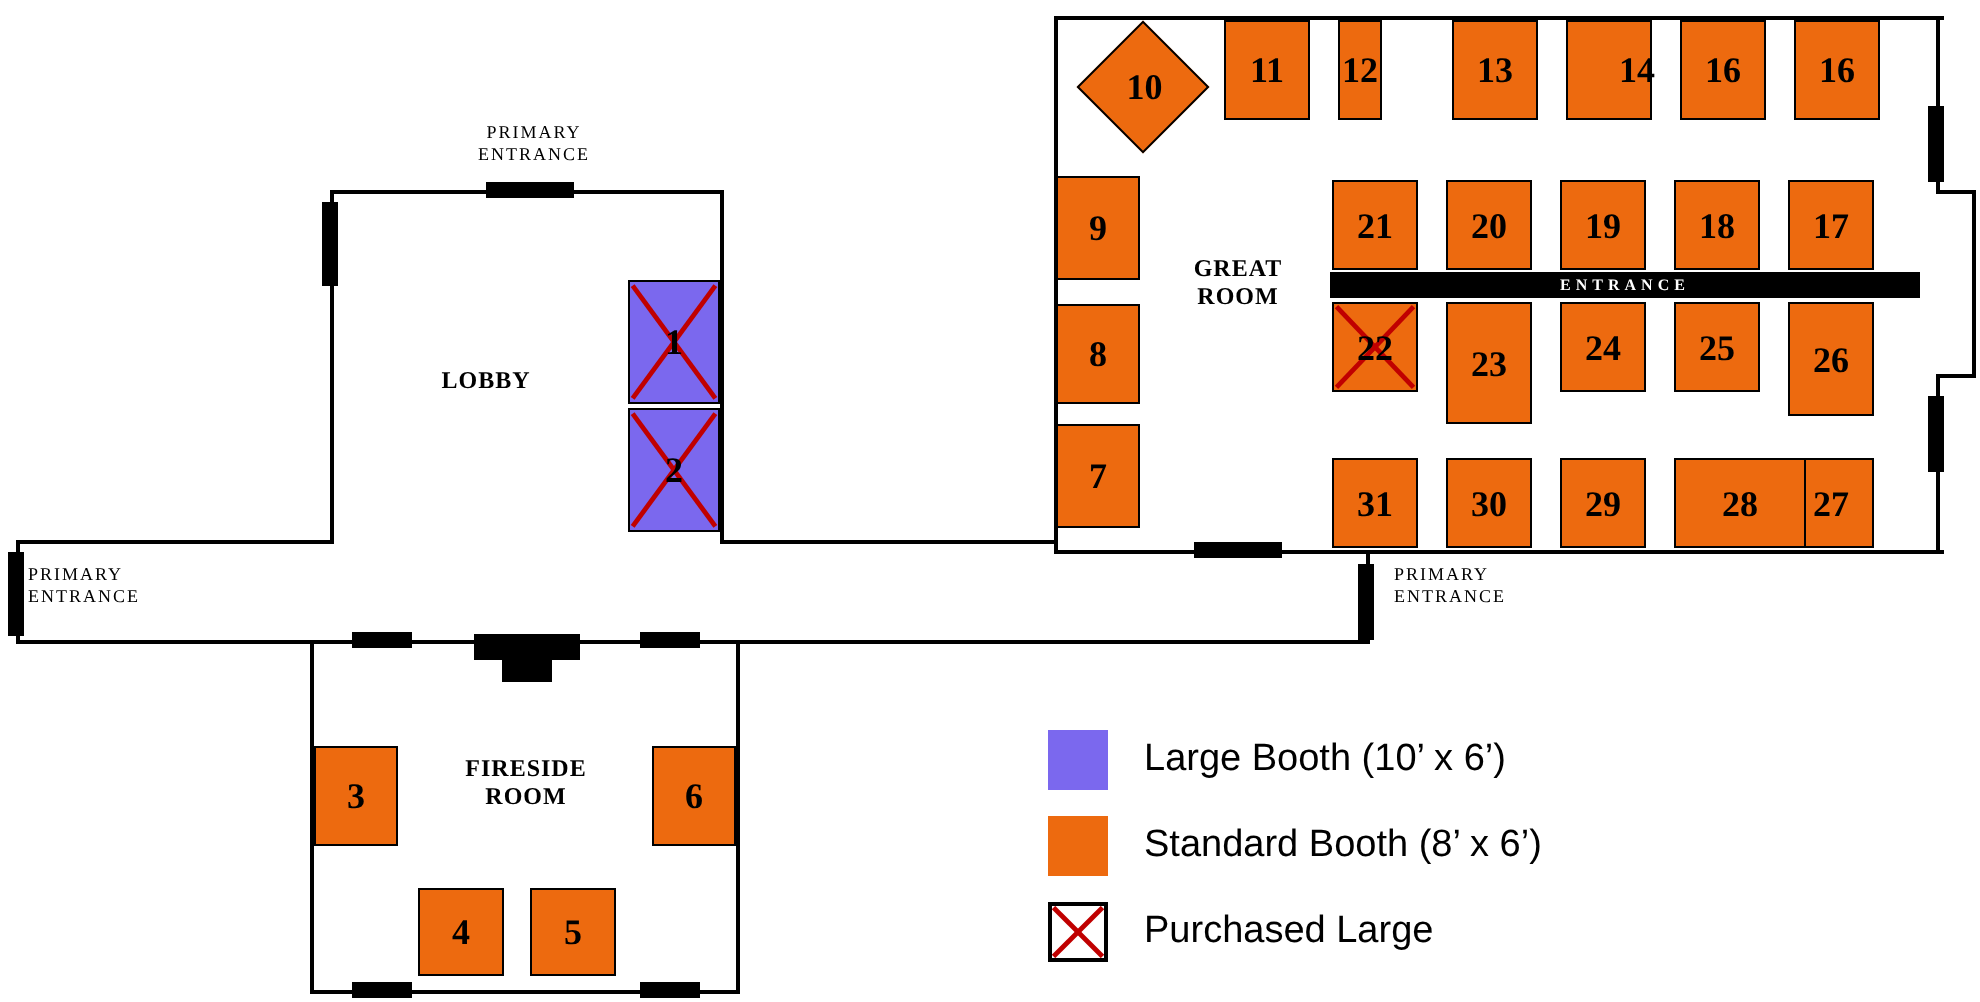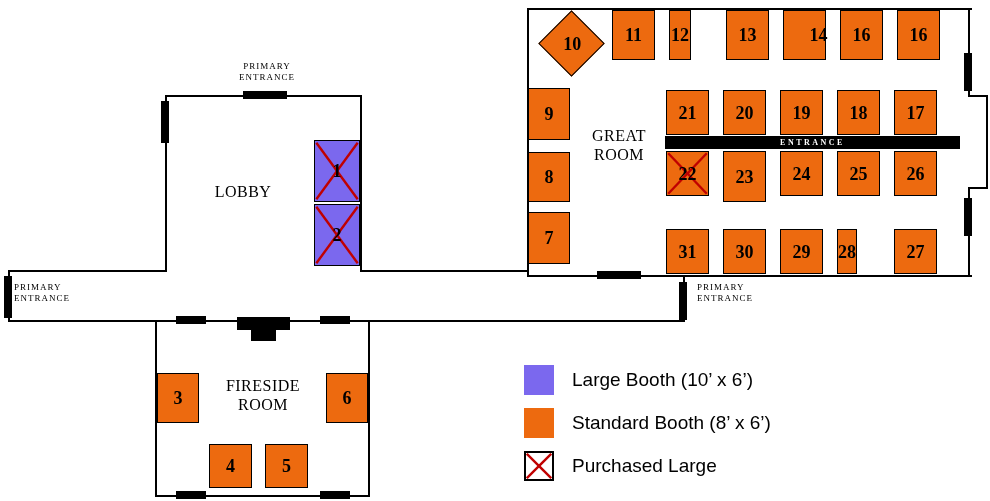--- a/index.html
+++ b/index.html
@@ -1,21 +1,21 @@
 <!DOCTYPE html>
 <html style="--c-standard: #ED6A0F; --c-large: #7B68EE; --c-x: #C00000;"><head>
 <meta charset="utf-8">
 <style>
   *{margin:0;padding:0;box-sizing:border-box}
   html,body{background:#fff}
   body{width:990px;height:501px;position:relative;font-family:"Liberation Serif",serif;color:#000;overflow:hidden}
   #plan{position:absolute;left:0;top:0;width:990px;height:501px;background:#fff}
   .wall{position:absolute;background:#000}
   .door{position:absolute;background:#000}
-  .room-label{position:absolute;text-align:center;font-weight:normal;font-size:16px;letter-spacing:.5px;line-height:1.18}
+  .room-label{position:absolute;text-align:center;font-weight:bold;font-size:12px;letter-spacing:.5px;line-height:1.18}
   .room-label span{display:block}
   .entrance-label{position:absolute;font-weight:normal;font-size:9px;letter-spacing:1px;line-height:1.25}
   .entrance-label.centered{text-align:center}
   .entrance-label span{display:block}
   .partition-bar{position:absolute;background:#000;color:#fff;display:flex;align-items:center;justify-content:center;
     font-size:8px;font-weight:bold;letter-spacing:2.5px}
   .booth{position:absolute;border:1px solid #000;display:flex;align-items:center;justify-content:center}
   .booth.standard{background:var(--c-standard)}
   .booth.large{background:var(--c-large)}
   .booth-num{font-weight:bold;font-size:18px;line-height:1;position:relative;z-index:2}
@@ -172,36 +172,36 @@
       <div class="booth standard" style="left: 666px; top: 90px; width: 43px; height: 45px;">
         <span class="booth-num">21</span>
       </div>
       <div class="booth standard" style="left: 666px; top: 151px; width: 43px; height: 45px;">
         <svg class="xmark" viewBox="0 0 100 100" preserveAspectRatio="none">
           <line x1="3" y1="3" x2="97" y2="97"></line>
           <line x1="97" y1="3" x2="3" y2="97"></line>
         </svg>
         <span class="booth-num">22</span>
       </div>
-      <div class="booth standard" style="left: 723px; top: 151px; width: 43px; height: 51px;">
+      <div class="booth standard" style="left: 723px; top: 151px; width: 43px; height: 61px;">
         <span class="booth-num">23</span>
       </div>
       <div class="booth standard" style="left: 780px; top: 151px; width: 43px; height: 45px;">
         <span class="booth-num">24</span>
       </div>
       <div class="booth standard" style="left: 837px; top: 151px; width: 43px; height: 45px;">
         <span class="booth-num">25</span>
       </div>
-      <div class="booth standard" style="left: 894px; top: 151px; width: 43px; height: 45px;">
+      <div class="booth standard" style="left: 894px; top: 151px; width: 43px; height: 57px;">
         <span class="booth-num">26</span>
       </div>
       <div class="booth standard" style="left: 894px; top: 229px; width: 43px; height: 45px;">
         <span class="booth-num">27</span>
       </div>
-      <div class="booth standard" style="left: 837px; top: 229px; width: 20px; height: 45px;">
+      <div class="booth standard" style="left: 837px; top: 229px; width: 66px; height: 45px;">
         <span class="booth-num">28</span>
       </div>
       <div class="booth standard" style="left: 780px; top: 229px; width: 43px; height: 45px;">
         <span class="booth-num">29</span>
       </div>
       <div class="booth standard" style="left: 723px; top: 229px; width: 43px; height: 45px;">
         <span class="booth-num">30</span>
       </div>
       <div class="booth standard" style="left: 666px; top: 229px; width: 43px; height: 45px;">
         <span class="booth-num">31</span>

